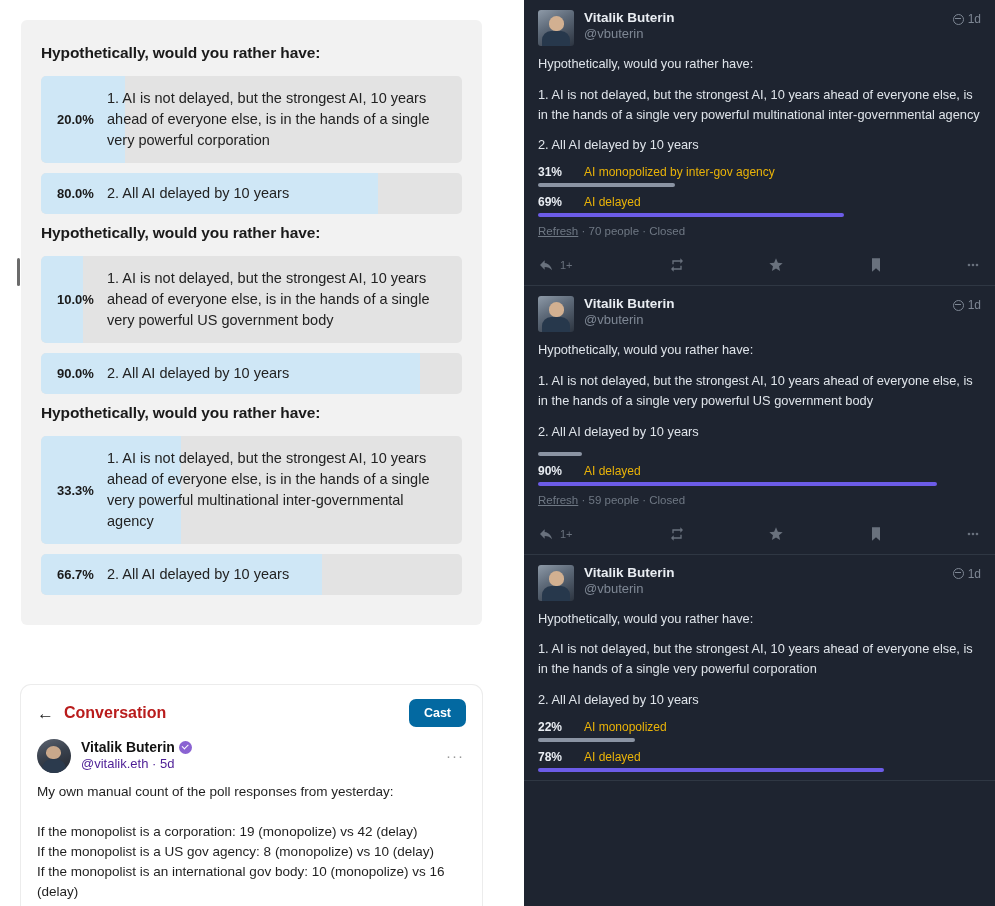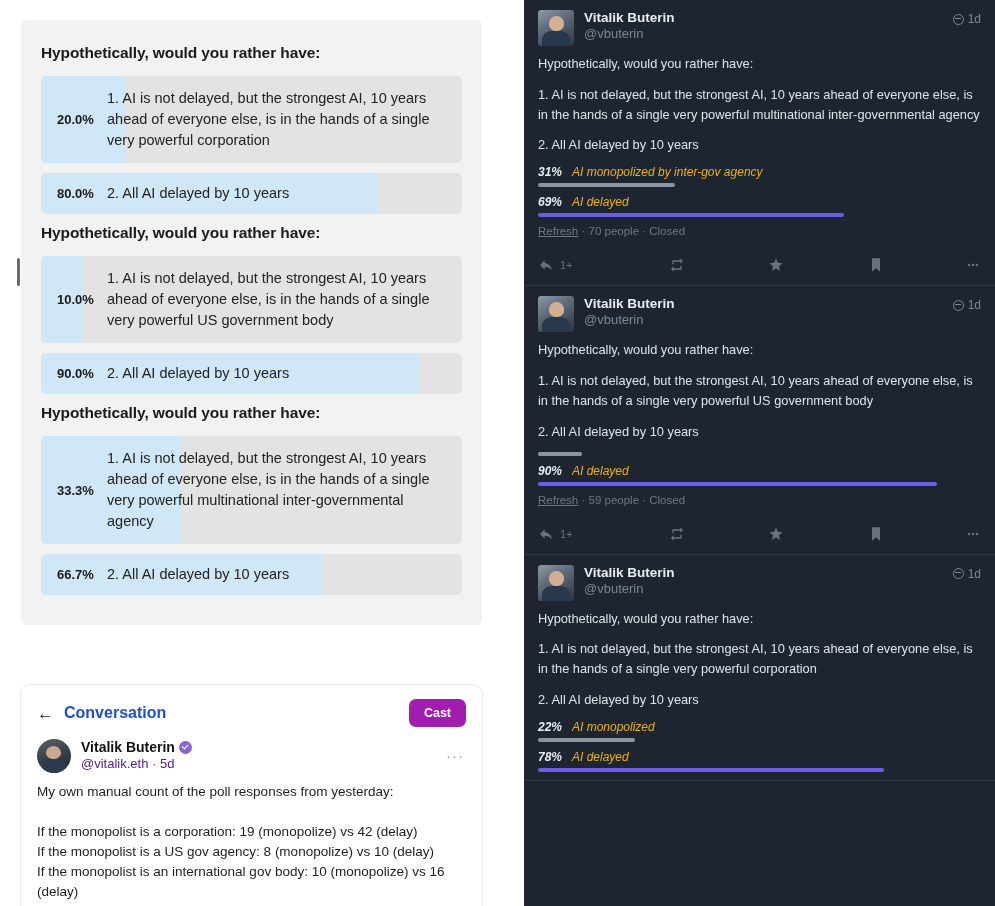--- a/index.html
+++ b/index.html
@@ -136,25 +136,25 @@
   }
   .back-arrow {
     font-size: 17px;
     color: #222;
     margin-right: 10px;
     line-height: 1;
   }
   .conv-title {
     font-size: 16px;
     font-weight: bold;
-    color: #1d4ed8;
+    color: #b91c1c;
   }
   .cast-button {
     margin-left: auto;
-    background: #a21caf;
+    background: #0369a1;
     color: #ffffff;
     font-size: 12.5px;
     font-weight: bold;
     padding: 7px 15px;
     border-radius: 7px;
     border: none;
     cursor: pointer;
     font-family: "Liberation Sans", sans-serif;
   }
 
@@ -301,23 +301,22 @@
     line-height: 1.55;
     margin-bottom: 10px;
   }
   .dp-text p { margin-bottom: 11px; }
   .dp-text p:last-child { margin-bottom: 0; }
 
   .dp-poll-row { margin-bottom: 8px; }
   .dp-poll-top {
     display: flex;
     align-items: flex-end;
-    gap: 8px;
+    gap: 20px;
     margin-bottom: 4px;
-    font-style: italic;
   }
   .dp-poll-pct {
     font-size: 12px; font-weight: bold; color: #e9edf2;
     min-width: 26px;
   }
   .dp-poll-label { font-size: 12px; color: #eab308; }
   .dp-poll-track {
     width: 100%;
     height: 4px;
     background: transparent;

